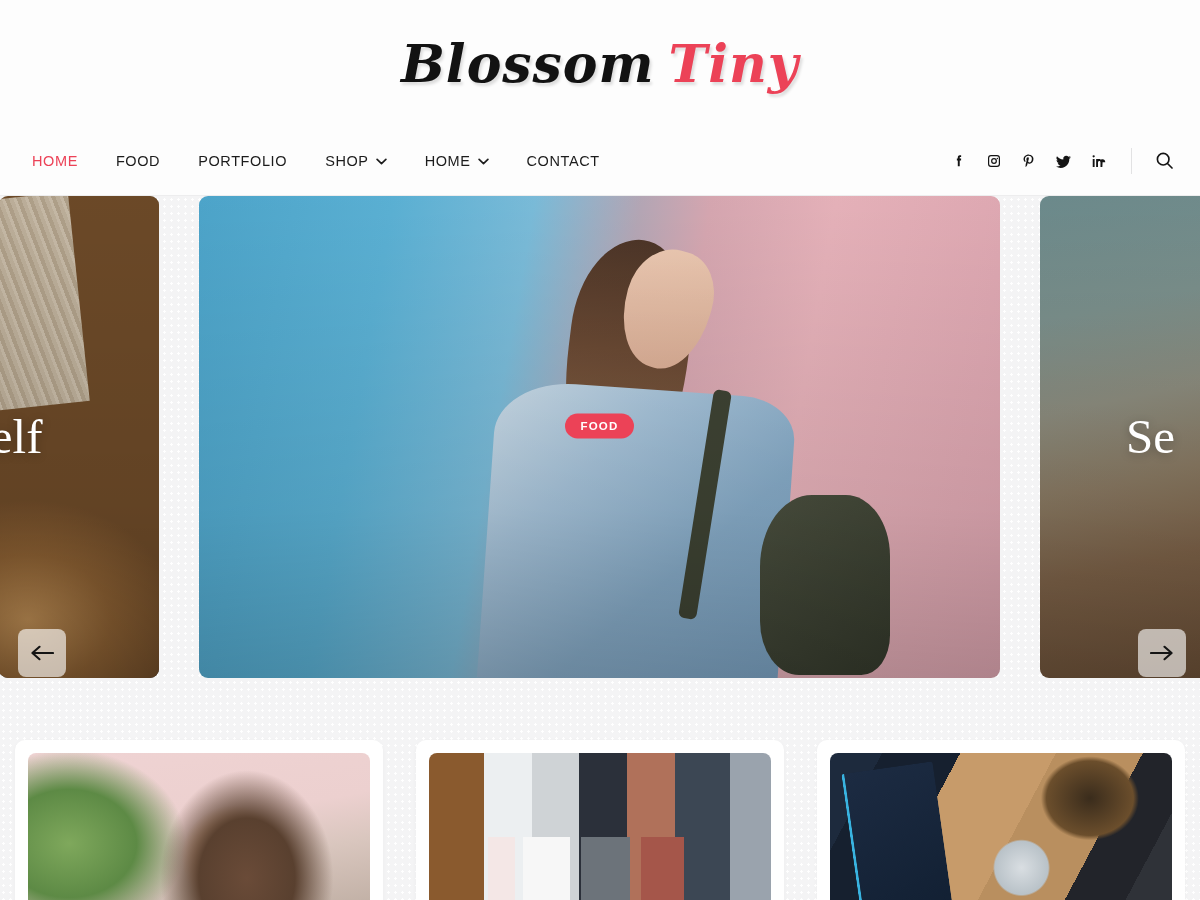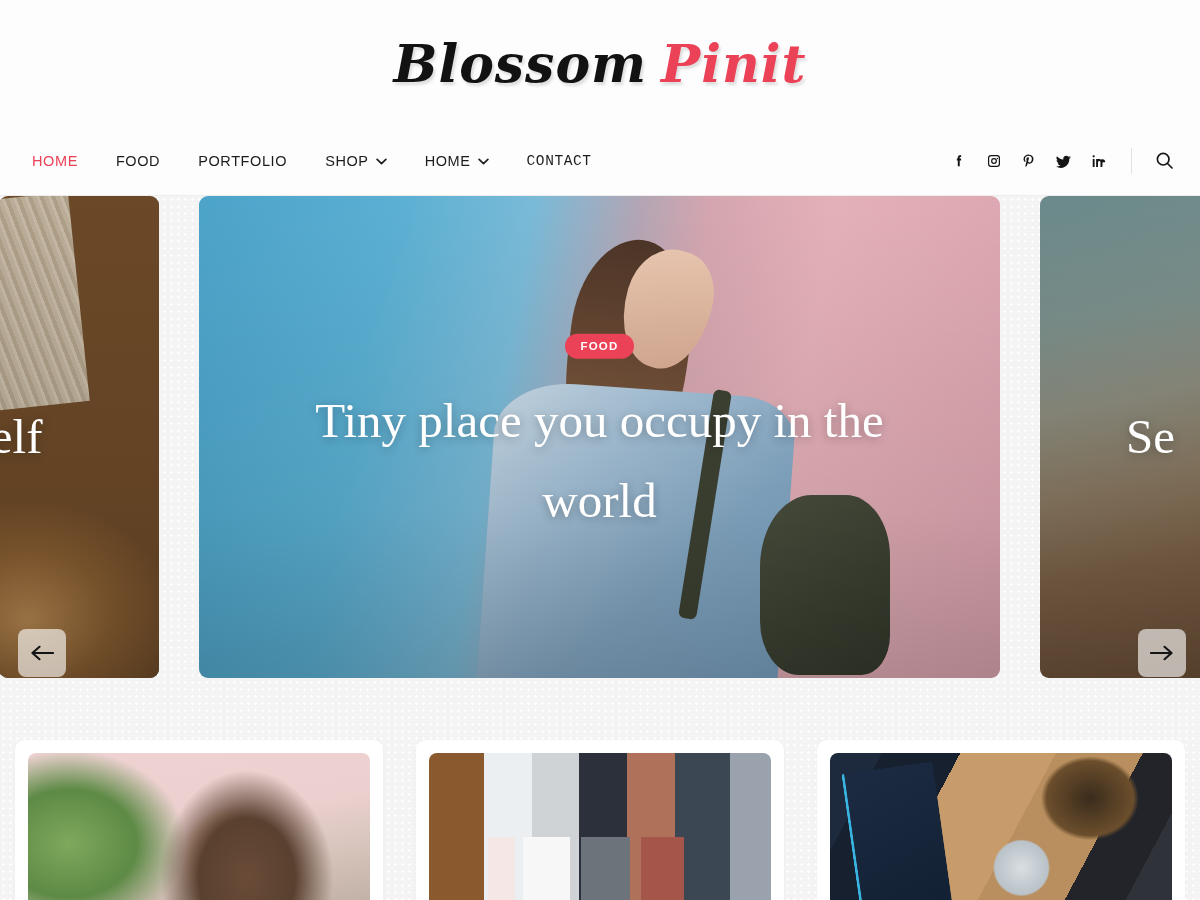--- a/index.html
+++ b/index.html
@@ -33,21 +33,21 @@
 
   
   .navbar{
     height:69px; background:#fdfdfd;
     border-bottom:1px solid #ededee;
     display:flex; align-items:center;
     padding:0 24px 0 32px;
   }
   .menu{ display:flex; align-items:flex-end; list-style:none; }
   .menu > li{ margin-right:38px; }
-  .menu > li:last-child{ margin-right:16px;font-family:Liberation Mono, monospace; }
+  .menu > li:last-child{ margin-right:16px; }
   .menu-link{
     display:flex; align-items:center; gap:7px;
     font-size:14.5px; letter-spacing:0.6px;
     color:#1c1c1c; text-decoration:none; font-weight:400;
     cursor:pointer; white-space:nowrap;
   }
   .menu-link.active{ color:#ec4257; }
   .caret{ width:11px; height:7px; display:inline-block; }
   .caret svg{ display:block; }
 
@@ -217,21 +217,21 @@
     content:""; position:absolute; left:6%; top:8%; width:26%; height:84%;
     background:linear-gradient(160deg,#1c2b42,#122033);
     border-left:3px solid #39b3e0; transform:rotate(-8deg); border-radius:3px;
   }
 </style>
 </head>
 <body>
 
 <header class="site-header">
   <div class="logo">
-    <span class="l1">Blossom</span><span class="l2">Pinit</span>
+    <span class="l1">Blossom</span><span class="l2">Tiny</span>
   </div>
 </header>
 
 <nav class="navbar">
   <ul class="menu">
     <li>
       <a class="menu-link active">
         <span>HOME</span>
       </a>
     </li>
@@ -324,21 +324,20 @@
     <div class="slide-bg art-girl">
       <div class="hair"></div>
       <div class="face"></div>
       <div class="jacket"></div>
       <div class="strap"></div>
       <div class="pack"></div>
     </div>
     <div class="slide-overlay"></div>
     <div class="slide-content">
       <span class="cat-badge">FOOD</span>
-      <div class="slide-title">Tiny place you occupy in the world</div>
     </div>
   </div>
 
   <div class="slide slide-side-r">
     <div class="slide-bg art-sea"></div>
     <div class="slide-overlay"></div>
     <div class="slide-content">
       <div class="slide-title side">Se</div>
     </div>
   </div>

